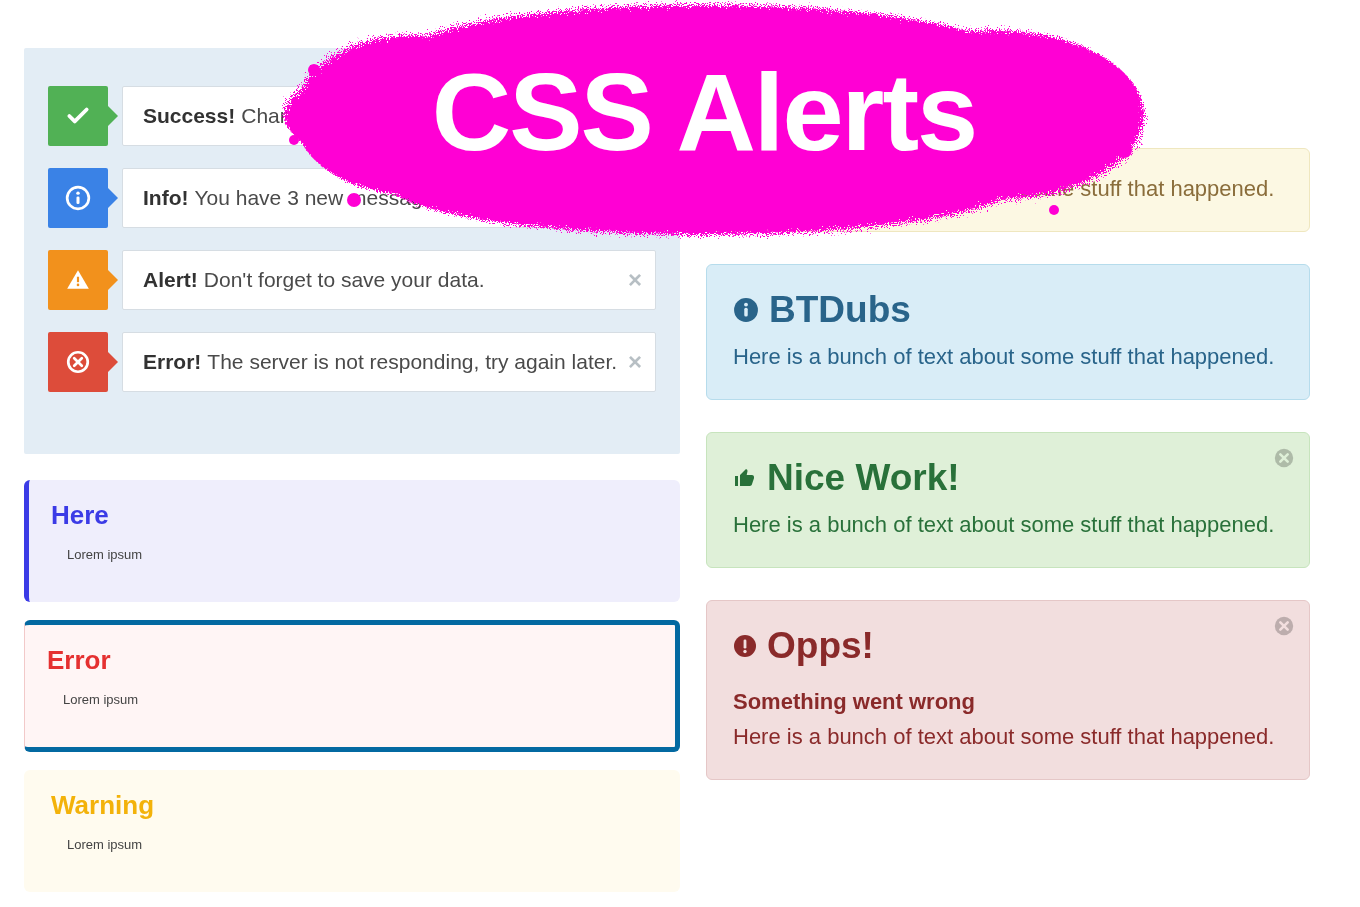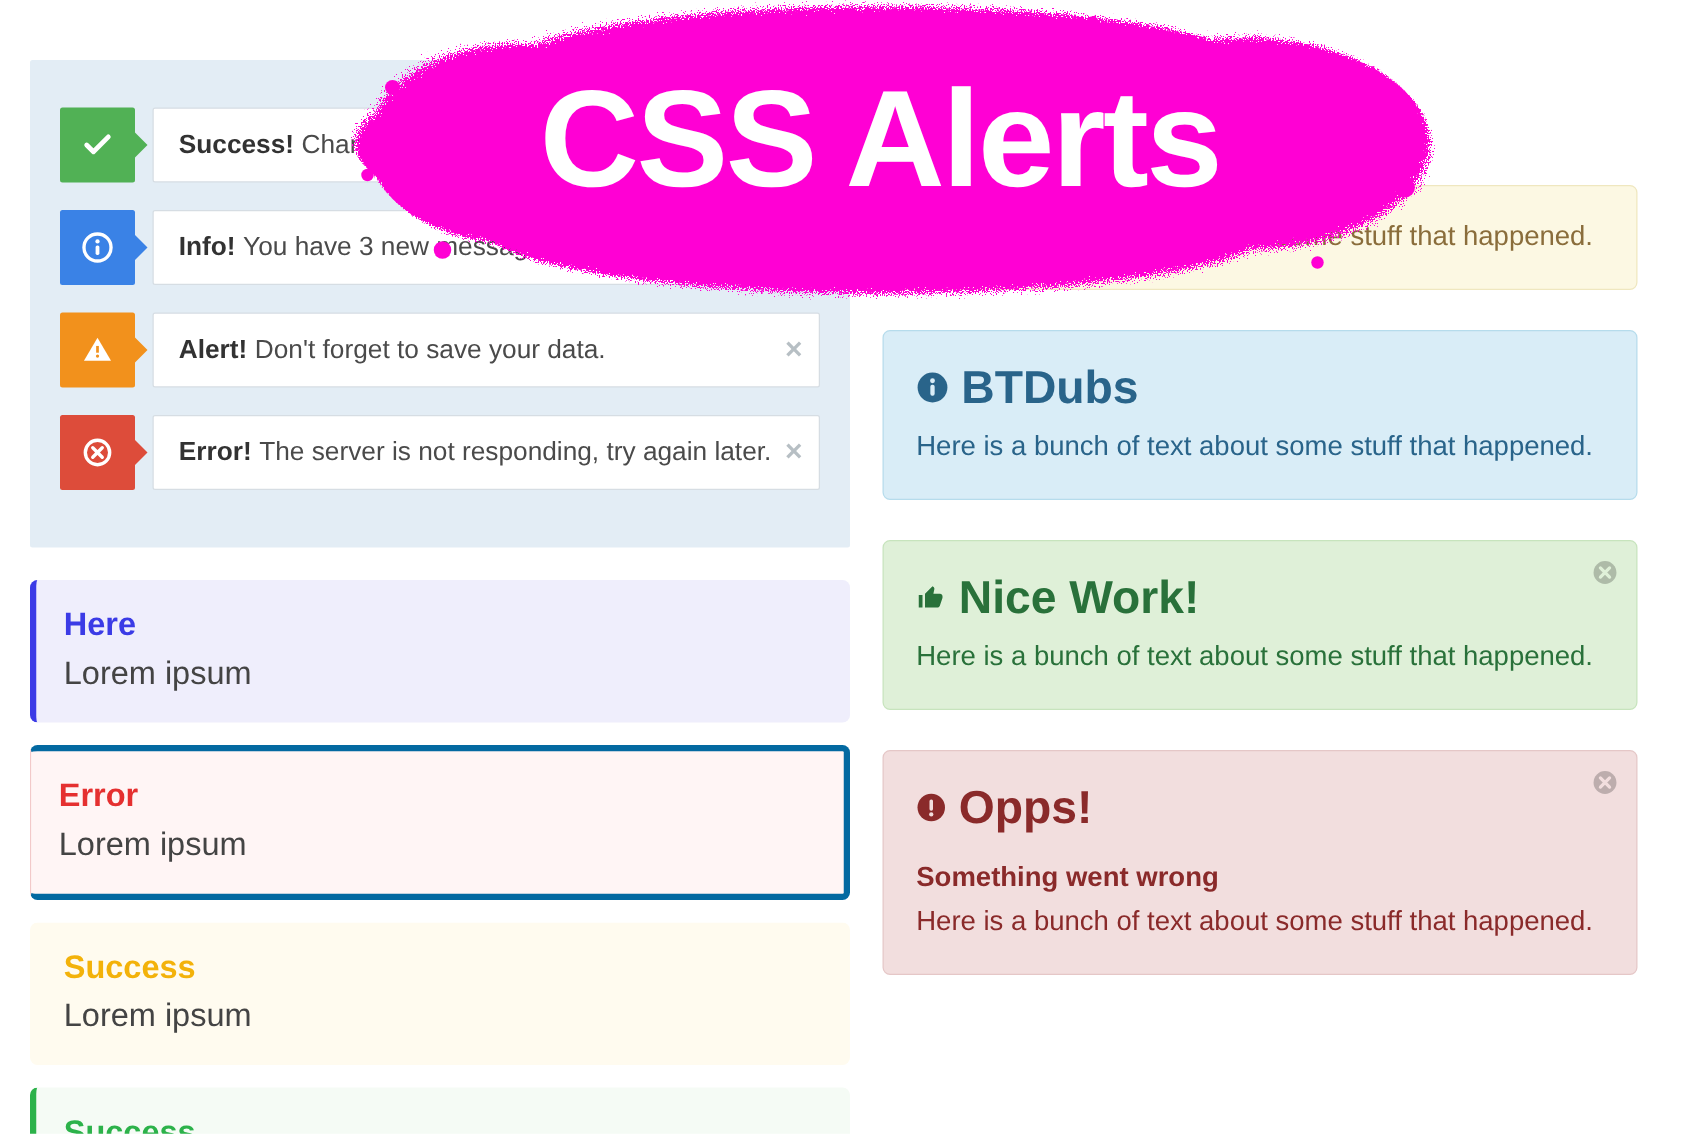--- a/index.html
+++ b/index.html
@@ -20,21 +20,21 @@
 .alertA .close{position:absolute;right:14px;top:50%;transform:translateY(-50%);color:#b7bfc4;font-size:24px;font-weight:bold;cursor:pointer}
 .ico-success{background:#51b155}.ico-success:after{border-left:10px solid #51b155}
 .ico-info{background:#3a82e6}.ico-info:after{border-left:10px solid #3a82e6}
 .ico-alert{background:#f2911c}.ico-alert:after{border-left:10px solid #f2911c}
 .ico-error{background:#dd4c3a}.ico-error:after{border-left:10px solid #dd4c3a}
 
 
 .groupB{margin-top:26px}
 .alertB{padding:20px 22px 24px;margin-bottom:18px;border-radius:6px;border-left:5px solid transparent}
 .alertB h3{margin:0 0 8px;font-size:26px;font-weight:700}
-.alertB p{margin:0;font-size:26px;color:#444}
+.alertB p{margin:16px;font-size:13px;color:#444}
 .b-info{background:#efeefc;border-left-color:#3b3be6}.b-info h3{color:#3b3be6}
 .b-error{background:#fff5f5;border:5px solid #0369a1;border-left:1px solid #f2c9c9}.b-error h3{color:#e53030}
 .b-warn{background:#fffbef;border-left-color:transparent}.b-warn h3{color:#f3b20a}
 .b-succ{background:#f5fbf5;border-left-color:#2cb24a}.b-succ h3{color:#2cb24a}
 
 
 .alertC{position:relative;padding:24px 26px 26px;border-radius:6px;margin-bottom:32px}
 .alertC .hdr{display:flex;align-items:center;font-size:37px;font-weight:700;margin-bottom:10px}
 .alertC .hdr .glyph{margin-right:10px}
 .alertC .sub{font-size:22px;font-weight:700;margin:22px 0 6px}
@@ -104,21 +104,21 @@
               </svg>
             </span>
           </div>
         <div class="body">
             <b>Alert!</b>
             <span>Don't forget to save your data.</span>
           </div>
         <div class="close">×</div>
       </div>
 
-      <div class="alertA" style="margin-bottom:0">
+      <div class="alertA" style="margin-bottom:16px">
         <div class="ico ico-error">
             <span class="glyph">
               <svg width="26" height="26" viewBox="0 0 24 24">
                 <circle cx="12" cy="12" r="9" fill="none" stroke="#fff" stroke-width="2.5"></circle>
                 <path d="M8.5 8.5 L15.5 15.5 M15.5 8.5 L8.5 15.5" stroke="#fff" stroke-width="2.5" stroke-linecap="round"></path>
               </svg>
             </span>
           </div>
         <div class="body">
             <b>Error!</b>
@@ -131,21 +131,21 @@
     <div class="groupB">
       <div class="alertB b-info">
         <h3>Here</h3>
         <p>Lorem ipsum</p>
       </div>
       <div class="alertB b-error">
         <h3>Error</h3>
         <p>Lorem ipsum</p>
       </div>
       <div class="alertB b-warn">
-        <h3>Success</h3>
+        <h3>Warning</h3>
         <p>Lorem ipsum</p>
       </div>
       <div class="alertB b-succ" style="padding-bottom:60px">
         <h3>Success</h3>
       </div>
     </div>
   </div>
 
   <div class="col-right">
 

